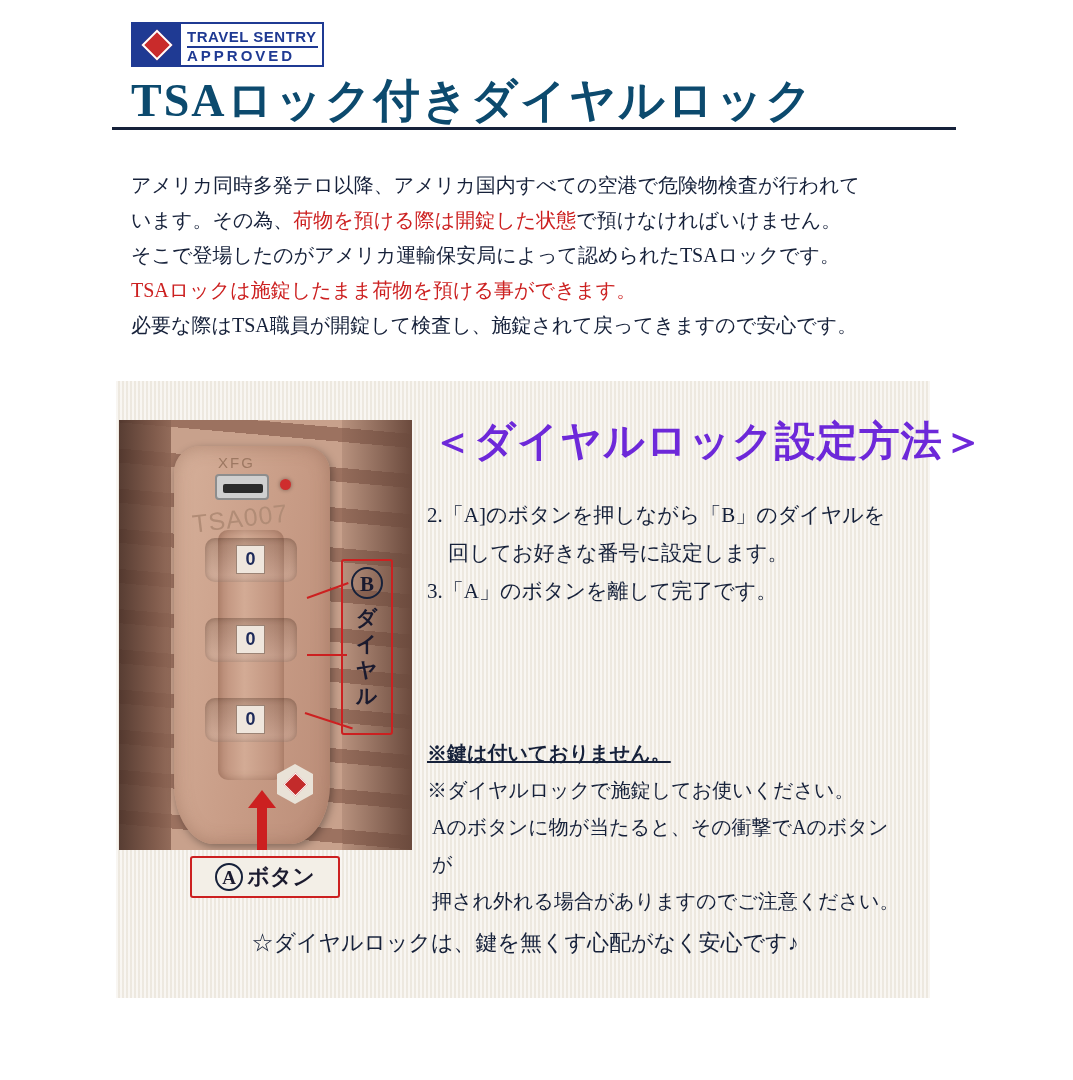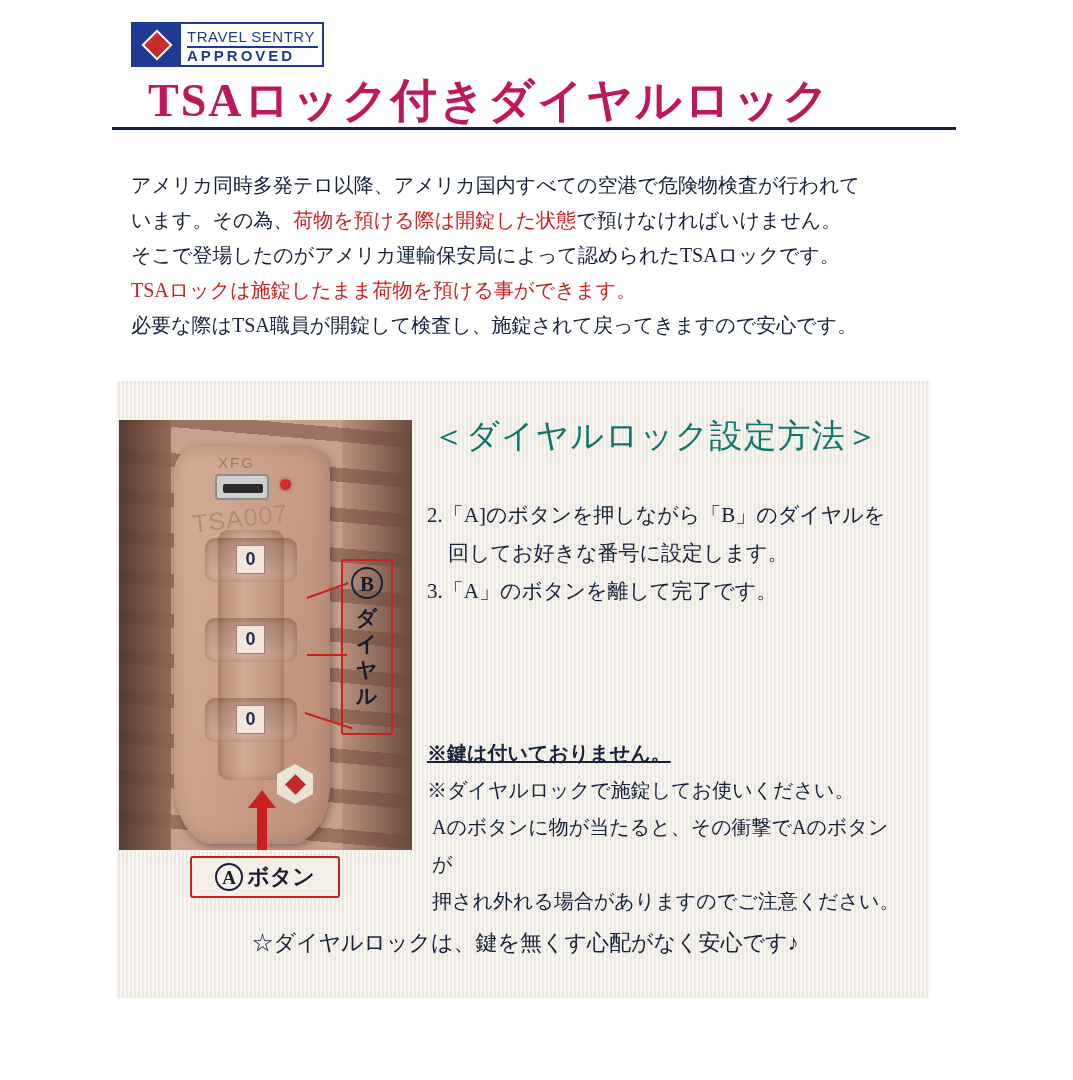--- a/index.html
+++ b/index.html
@@ -53,21 +53,21 @@
     transform: rotate(45deg);
     border: 2px solid #ffffff;
     box-sizing: border-box;
   }
   .badge-text {
     flex: 1 1 auto;
     padding-left: 6px;
   }
   .badge-line1 {
     font-size: 15px;
-    font-weight: normal;
+    font-weight: bold;
     letter-spacing: 0.5px;
     color: #1f3a93;
     line-height: 17px;
   }
   .badge-sep {
     height: 2px;
     background: #1f3a93;
     margin: 1px 4px 1px 0;
   }
   .badge-line2 {
@@ -80,23 +80,22 @@
 
   .title {
     position: absolute;
     left: 131px;
     top: 70px;
     width: 820px;
     font-family: "Liberation Serif", serif;
     font-size: 46px;
     font-weight: bold;
     letter-spacing: 2px;
-    color: #be185d;
+    color: #0c4a6e;
     white-space: nowrap;
-    margin-left: 17px;
   }
   .title-rule {
     position: absolute;
     left: 112px;
     top: 127px;
     width: 844px;
     height: 3px;
     background: #16213a;
   }
 
@@ -375,24 +374,24 @@
     border-right: 14px solid transparent;
     border-bottom: 18px solid #cc2020;
   }
 
   
   .panel-title {
     position: absolute;
     left: 432px;
     top: 414px;
     font-family: "Liberation Serif", serif;
-    font-size: 33px;
-    font-weight: normal;
+    font-size: 41px;
+    font-weight: bold;
     letter-spacing: 1px;
-    color: #0f766e;
+    color: #6d28d9;
     white-space: nowrap;
   }
   .steps {
     position: absolute;
     left: 427px;
     top: 496px;
     width: 485px;
     font-family: "Liberation Serif", serif;
     font-size: 21px;
     line-height: 38px;

